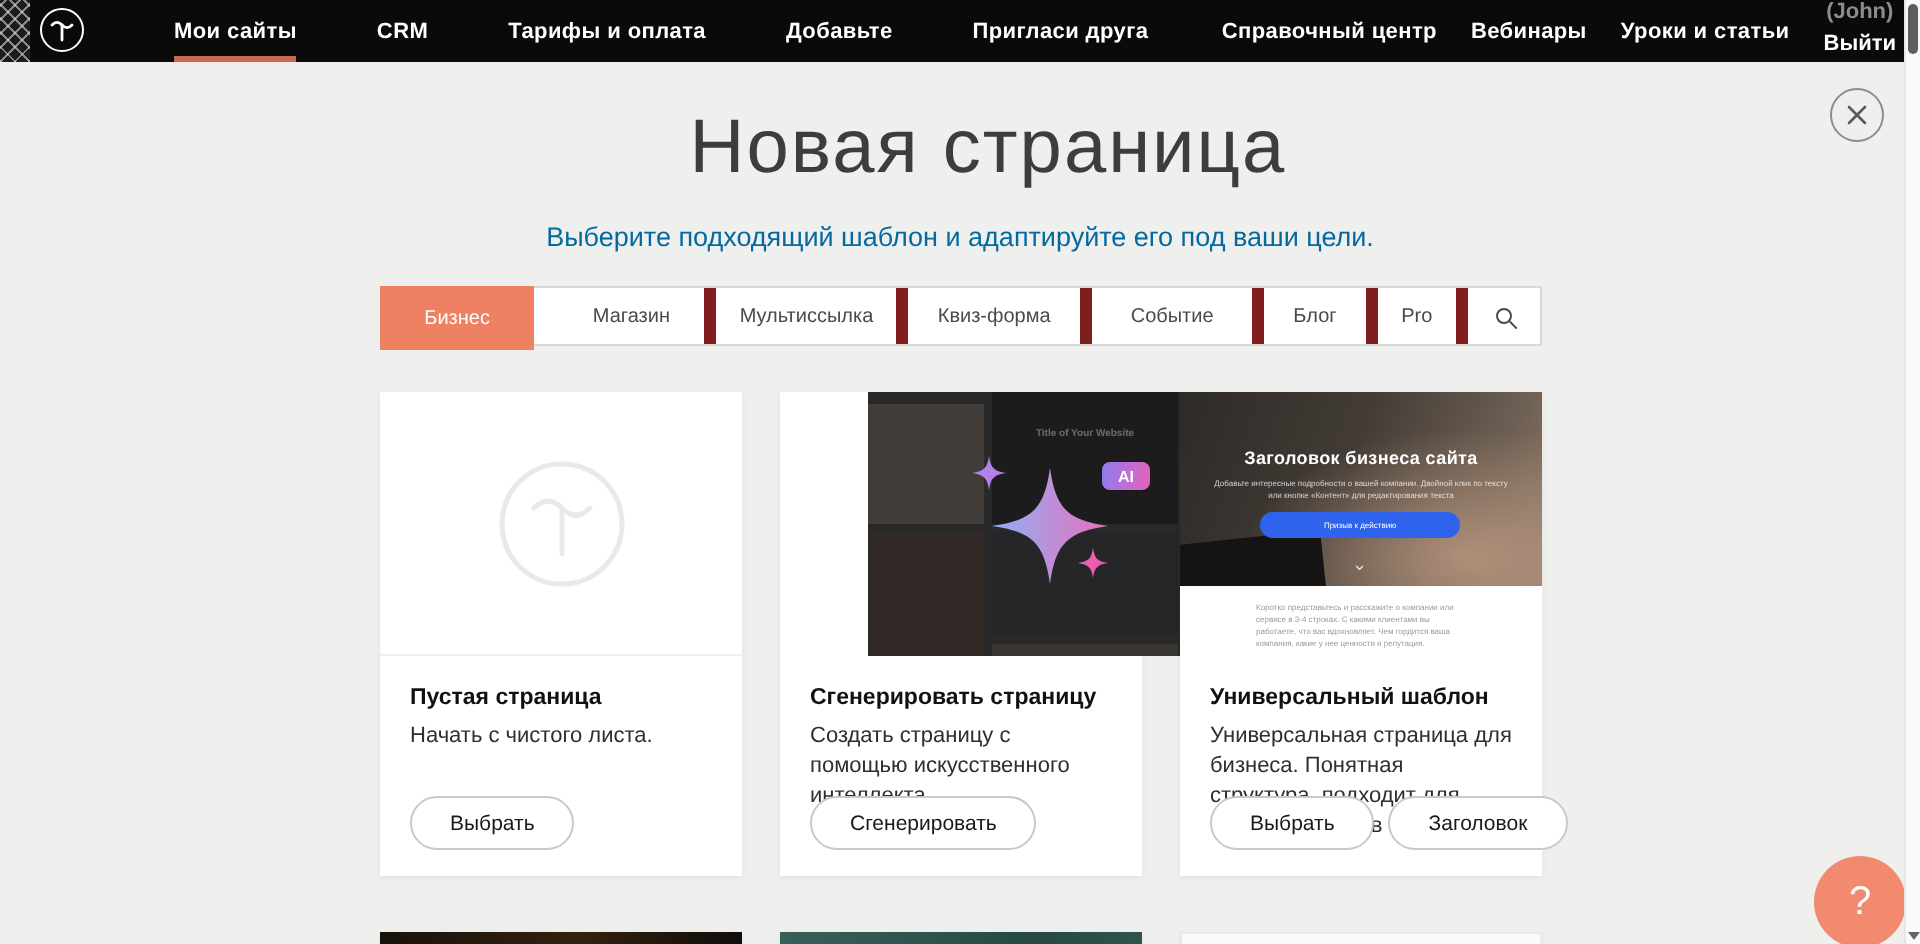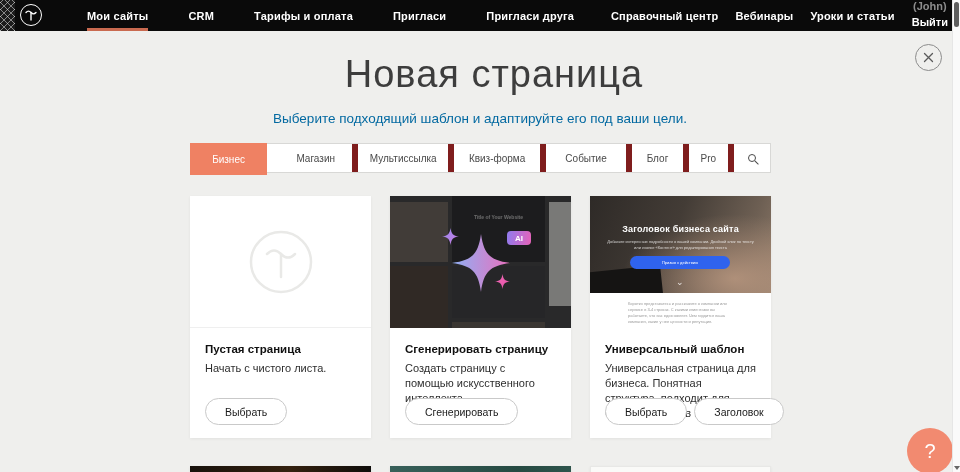--- a/index.html
+++ b/index.html
@@ -52,21 +52,21 @@
   .card-title { font-size:11.5px; font-weight:bold; color:#111; margin-bottom:6px; }
   .card-desc { font-size:11px; color:#2e2e2e; line-height:15px; }
   .card-actions { position:absolute; left:15px; bottom:13px; display:flex; gap:7px; }
   .pill-btn { height:27px; padding:0 19px; border:1px solid #c9c9c9; border-radius:15px; background:#fff;
     font-size:10.5px; color:#1a1a1a; cursor:pointer; font-family:inherit; white-space:nowrap; }
 
   
   .img-blank { background:#fff; border-bottom:1px solid #efefef; display:flex; align-items:center; justify-content:center; }
 
   
-  .img-ai { background:#3f3f41; }
+  .img-ai { background:#3f3f41;margin-left:44px; }
   .collage { position:absolute; inset:0; }
   .cblock { position:absolute; }
   .collage-title { position:absolute; left:62px; top:18px; width:93px; text-align:center;
     font-size:5px; font-weight:bold; color:rgba(255,255,255,.65); }
   .ai-overlay { position:absolute; inset:0; background:rgba(15,15,15,.45); }
   .star-big { position:absolute; left:62px; top:38px; }
   .star-s1 { position:absolute; left:52px; top:32px; }
   .star-s2 { position:absolute; left:105px; top:78px; }
   .ai-badge { position:absolute; left:117px; top:35px; width:24px; height:14px; border-radius:4px;
     background:linear-gradient(100deg,#8f7bef,#e663b8); color:#fff; font-size:8px; font-weight:bold;
@@ -116,21 +116,21 @@
     <div class="logo">
       <svg width="14" height="14" viewBox="0 0 14 14">
         <path d="M2 4.5 Q4.5 1.8 7 4.5 Q9.5 7.2 12 4.5" fill="none" stroke="#fff" stroke-width="1.4" stroke-linecap="round"></path>
         <path d="M7 4.5 L7 12" fill="none" stroke="#fff" stroke-width="1.4" stroke-linecap="round"></path>
       </svg>
     </div>
     <nav class="nav-left">
       <a class="nav-item active">Мои сайты</a>
       <a class="nav-item">CRM</a>
       <a class="nav-item">Тарифы и оплата</a>
-      <a class="nav-item">Пригласи</a>
+      <a class="nav-item">Добавьте</a>
       <a class="nav-item">Пригласи друга</a>
     </nav>
     <nav class="nav-right">
       <a class="nav-item">Справочный центр</a>
       <a class="nav-item">Вебинары</a>
       <a class="nav-item">Уроки и статьи</a>
       <span class="user-group">
         <span class="user-name">(John)</span>
         <a class="logout">Выйти</a>
       </span>

